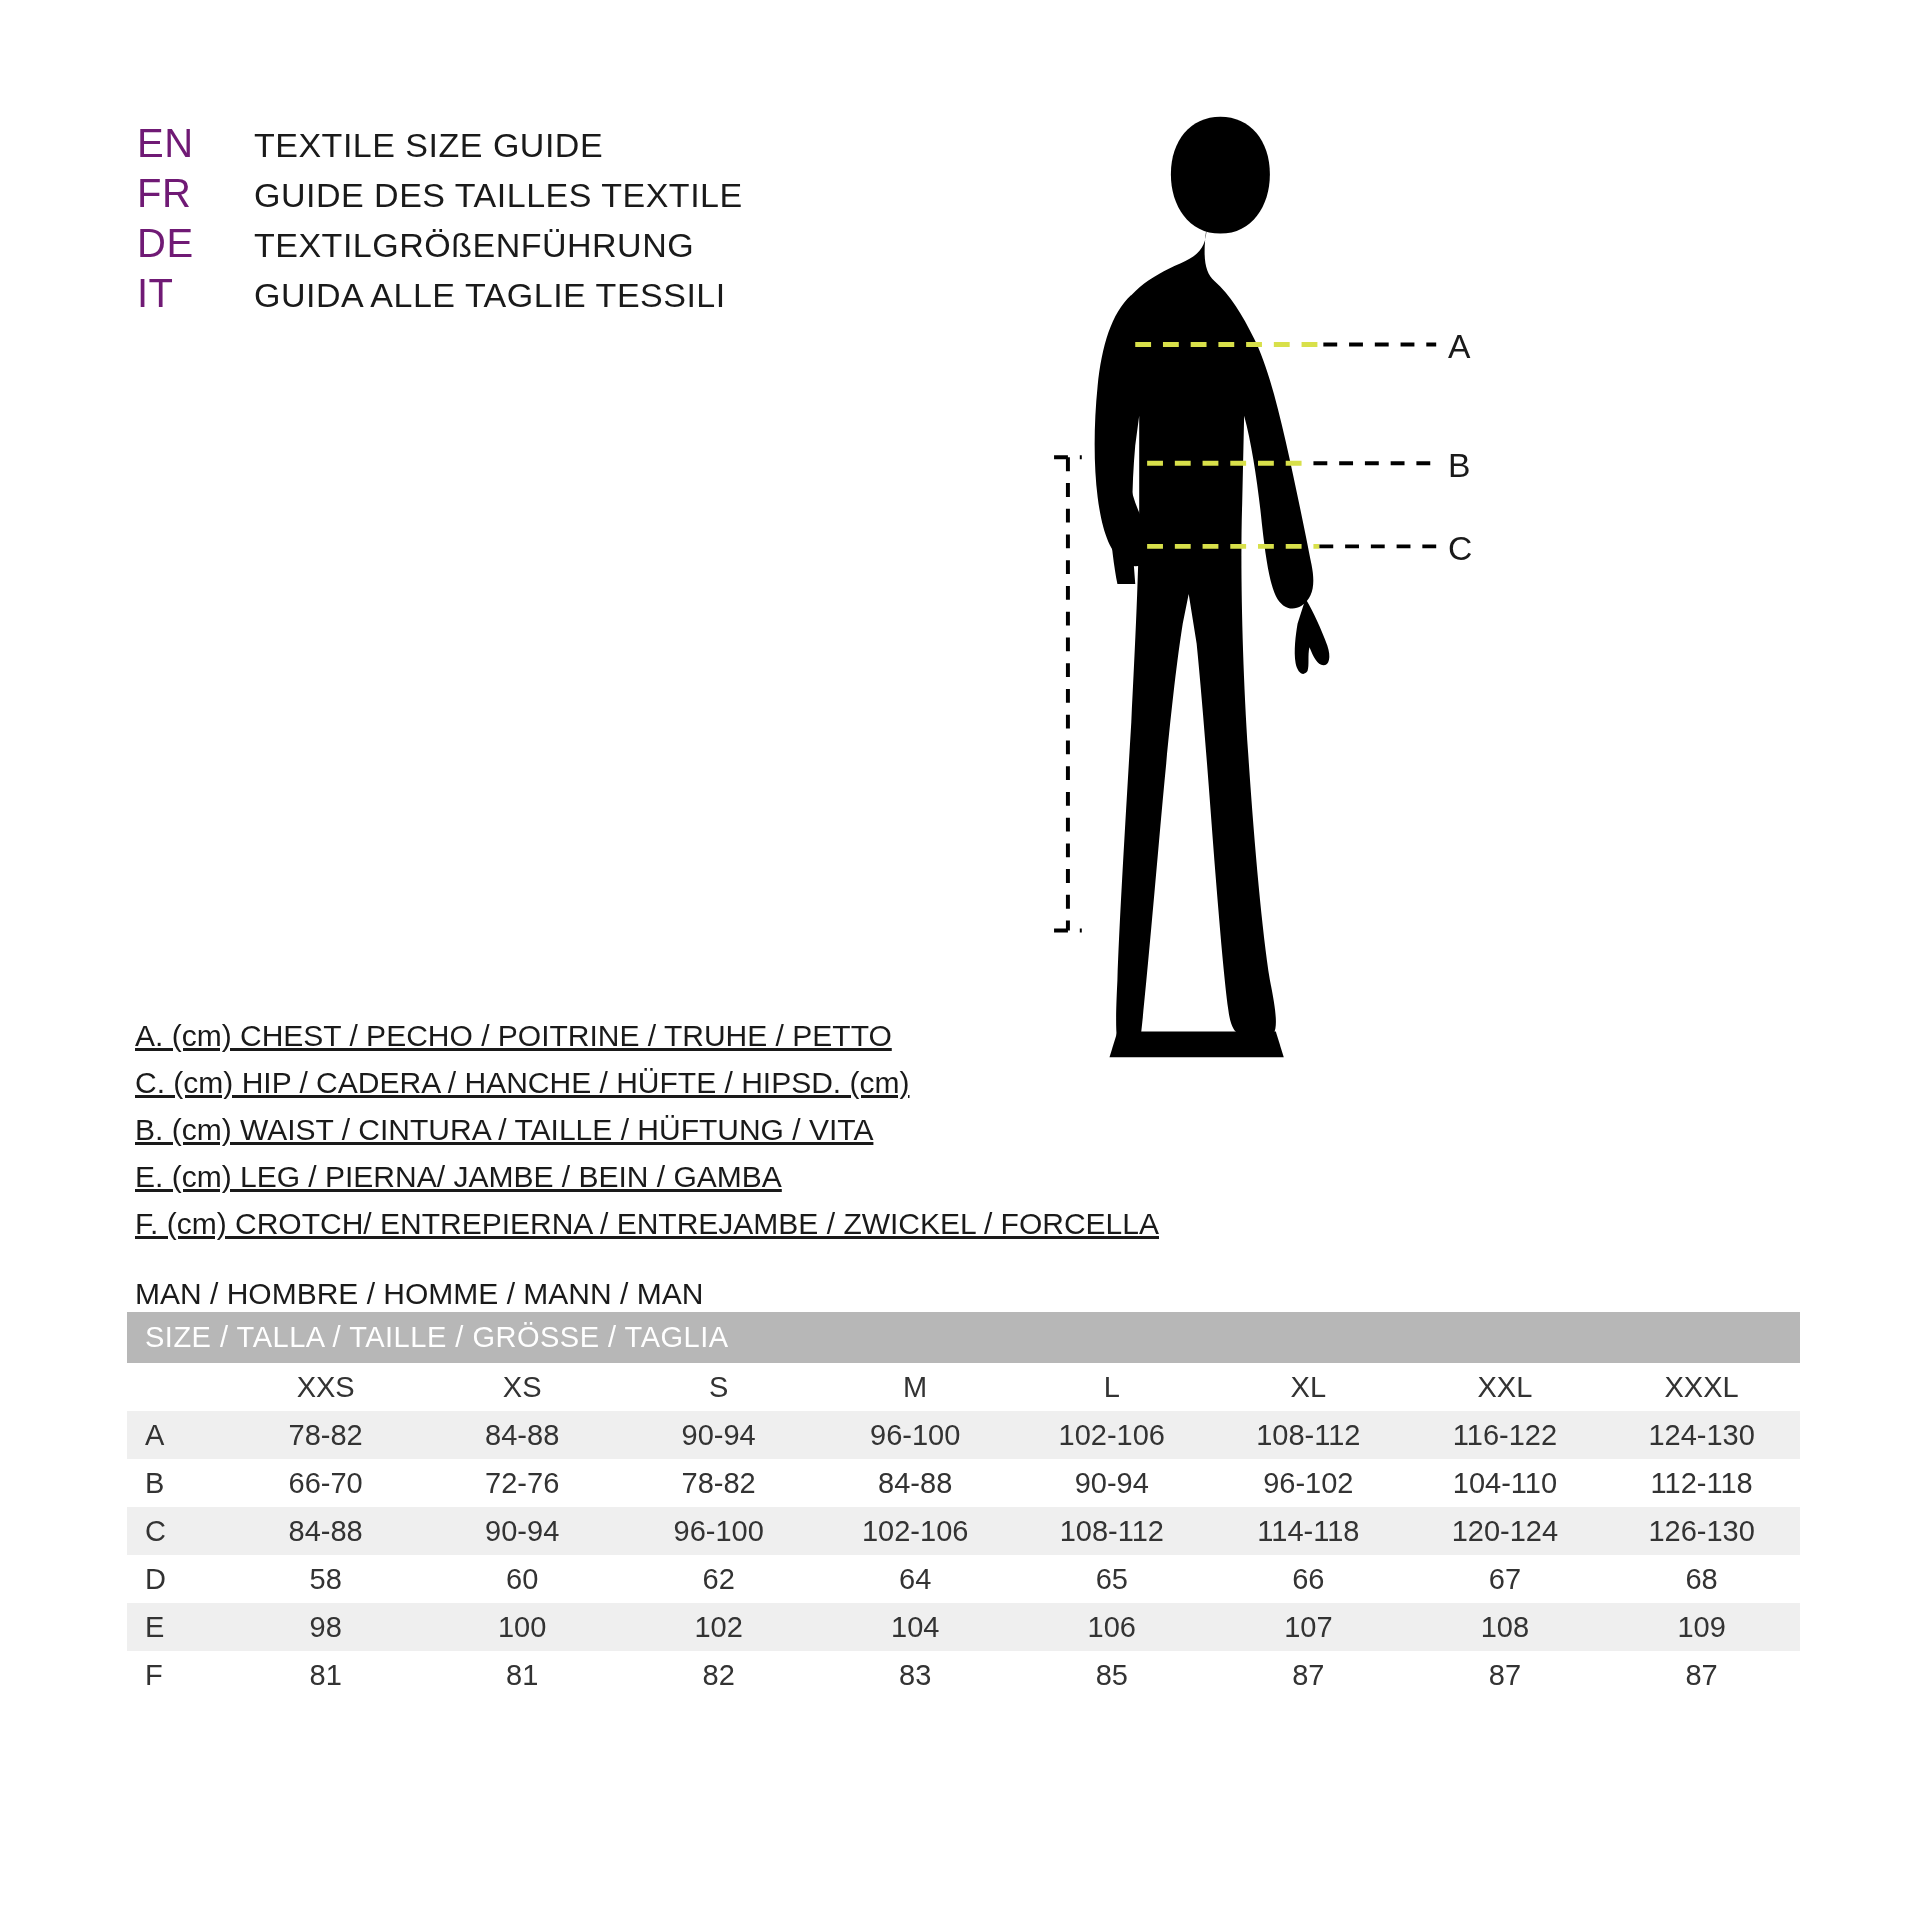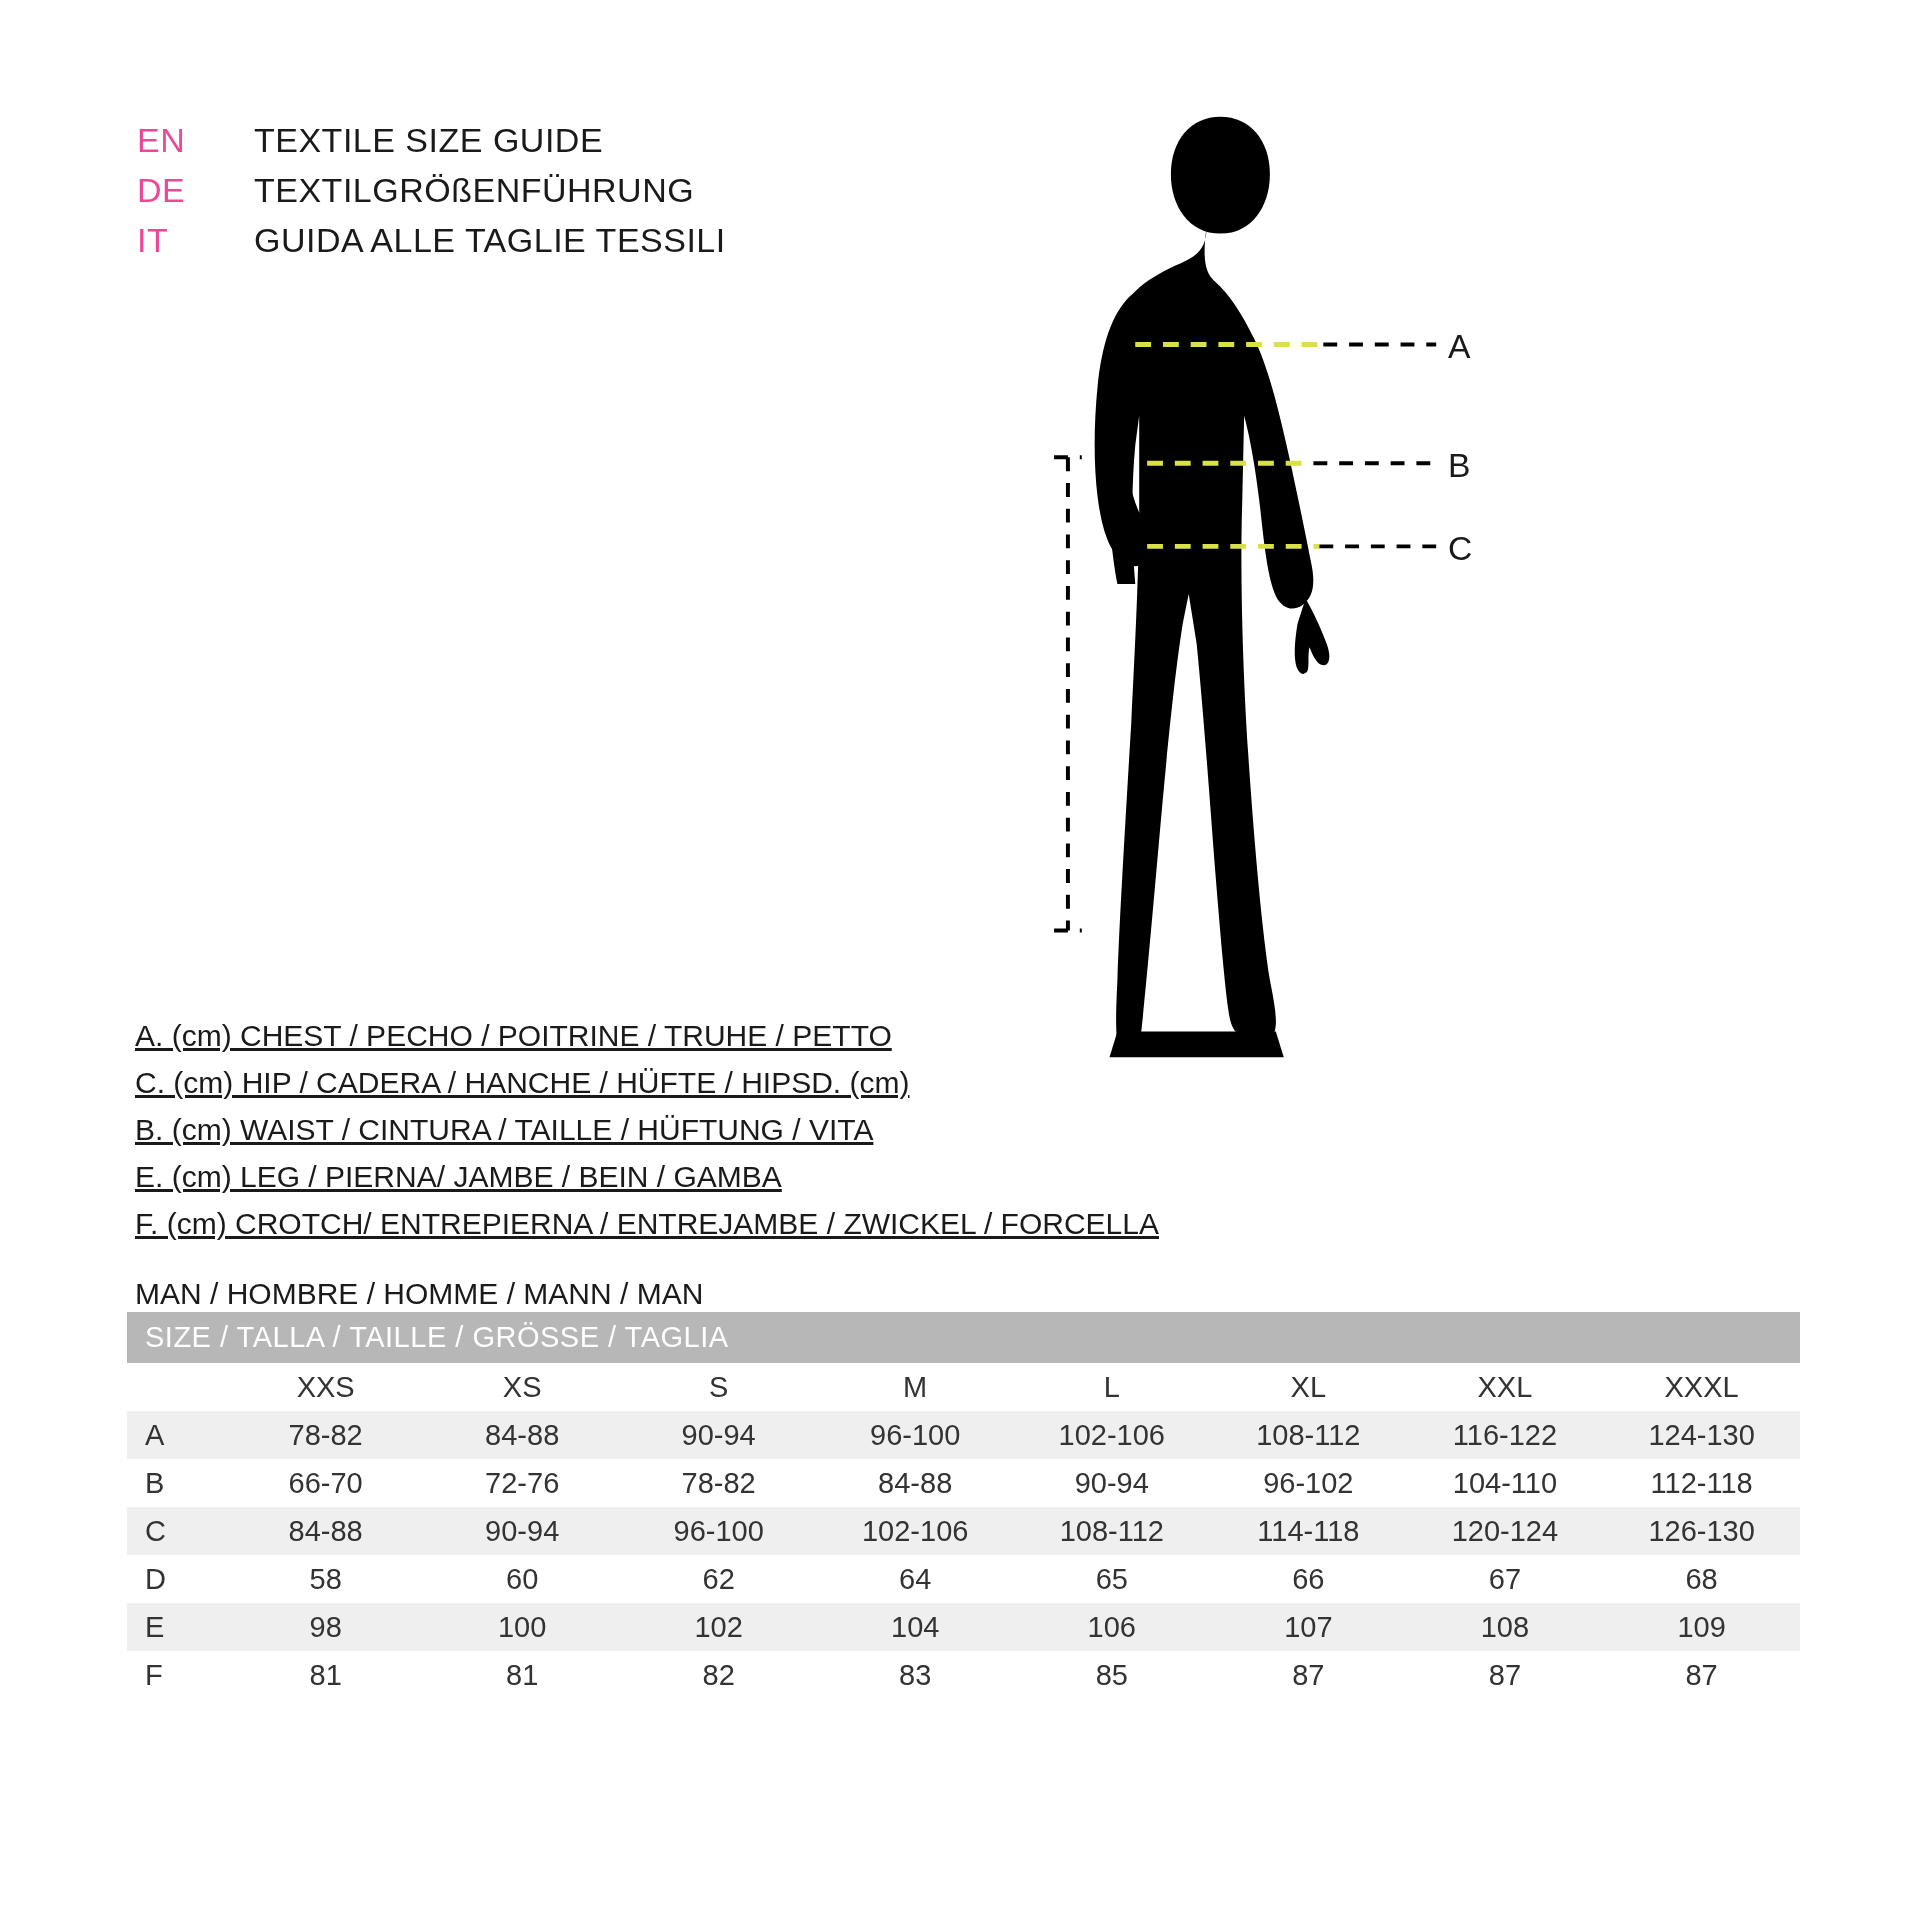--- a/index.html
+++ b/index.html
@@ -23,23 +23,23 @@
     top: 121px;
     width: 792px;
   }
   .lang-row {
     display: flex;
     align-items: baseline;
     height: 50px;
   }
   .lang-code {
     width: 117px;
-    font-size: 34px;
+    font-size: 40px;
     letter-spacing: 0.5px;
-    color: #ec4899;
+    color: #701a75;
   }
   .lang-title {
     font-size: 34px;
     letter-spacing: 0.5px;
     color: #1a1a1a;
     white-space: nowrap;
   }
 
   
   #legend-block {
@@ -116,20 +116,24 @@
   }
   #size-table col.sizecol { width: 198px; }
 </style>
 </head>
 <body>
 
 <div id="lang-block">
   <div class="lang-row">
     <span class="lang-code">EN</span>
     <span class="lang-title">TEXTILE SIZE GUIDE</span>
+  </div>
+  <div class="lang-row">
+    <span class="lang-code">FR</span>
+    <span class="lang-title">GUIDE DES TAILLES TEXTILE</span>
   </div>
   <div class="lang-row">
     <span class="lang-code">DE</span>
     <span class="lang-title">TEXTILGRÖßENFÜHRUNG</span>
   </div>
   <div class="lang-row">
     <span class="lang-code">IT</span>
     <span class="lang-title">GUIDA ALLE TAGLIE TESSILI</span>
   </div>
 </div>

